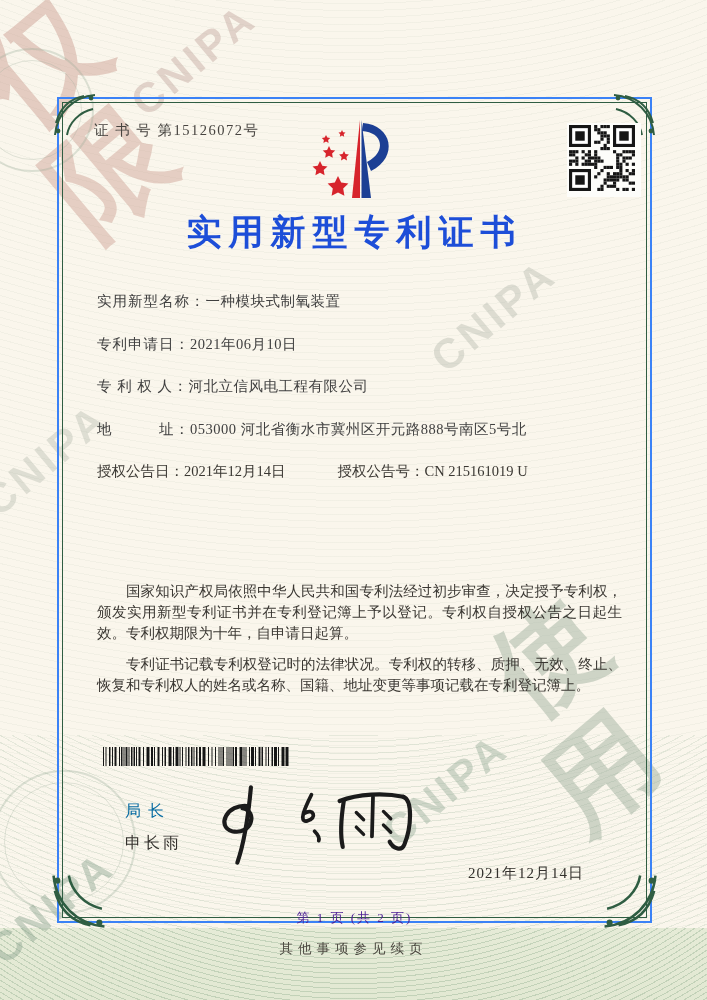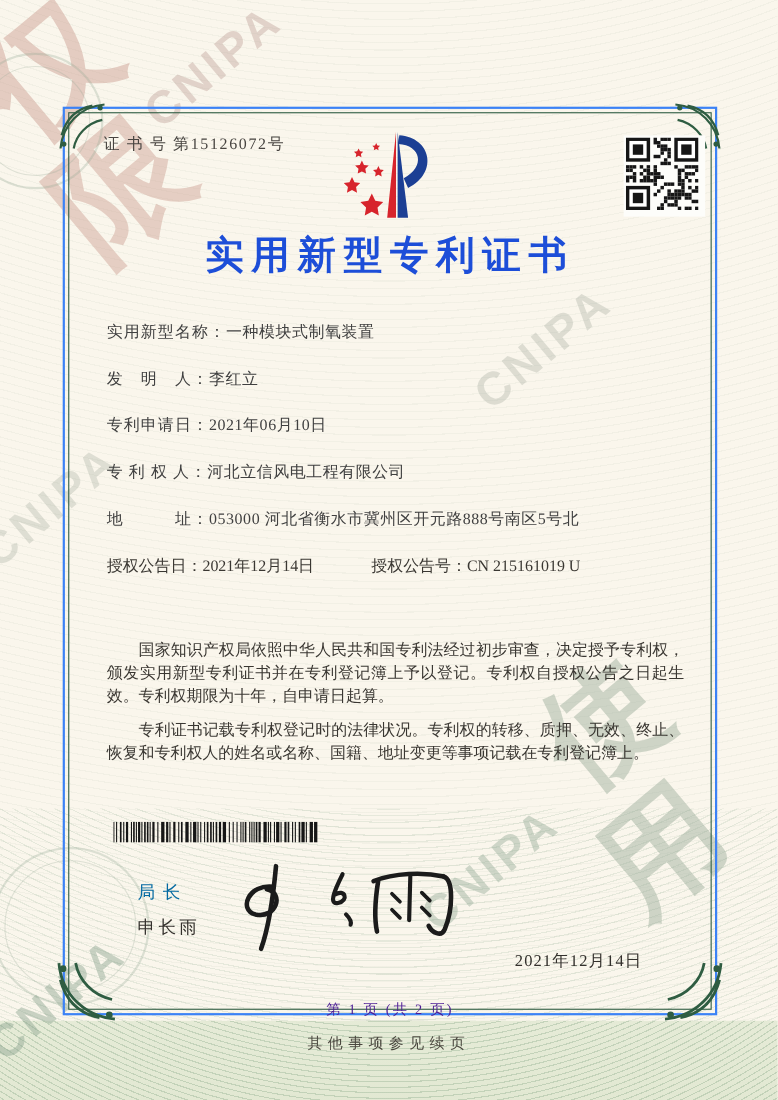--- a/index.html
+++ b/index.html
@@ -288,23 +288,20 @@
       </svg>
     </div>
 
     <div class="title">实用新型专利证书</div>
 
     <div class="fields">
       <div class="field-row">
         <span class="lbl">实用新型名称：</span><span class="val">一种模块式制氧装置</span>
       </div>
       <div class="field-row">
-        <span class="lbl">发　明　人：</span><span class="val">李红立</span>
-      </div>
-      <div class="field-row">
         <span class="lbl">专利申请日：</span><span class="val">2021年06月10日</span>
       </div>
       <div class="field-row">
         <span class="lbl">专 利 权 人：</span><span class="val">河北立信风电工程有限公司</span>
       </div>
       <div class="field-row">
         <span class="lbl">地　　　址：</span><span class="val">053000 河北省衡水市冀州区开元路888号南区5号北</span>
       </div>
       <div class="grant-row">
         <span class="lbl">授权公告日：</span><span class="val">2021年12月14日</span><span class="lbl grant-no">授权公告号：</span><span class="val">CN 215161019 U</span>

